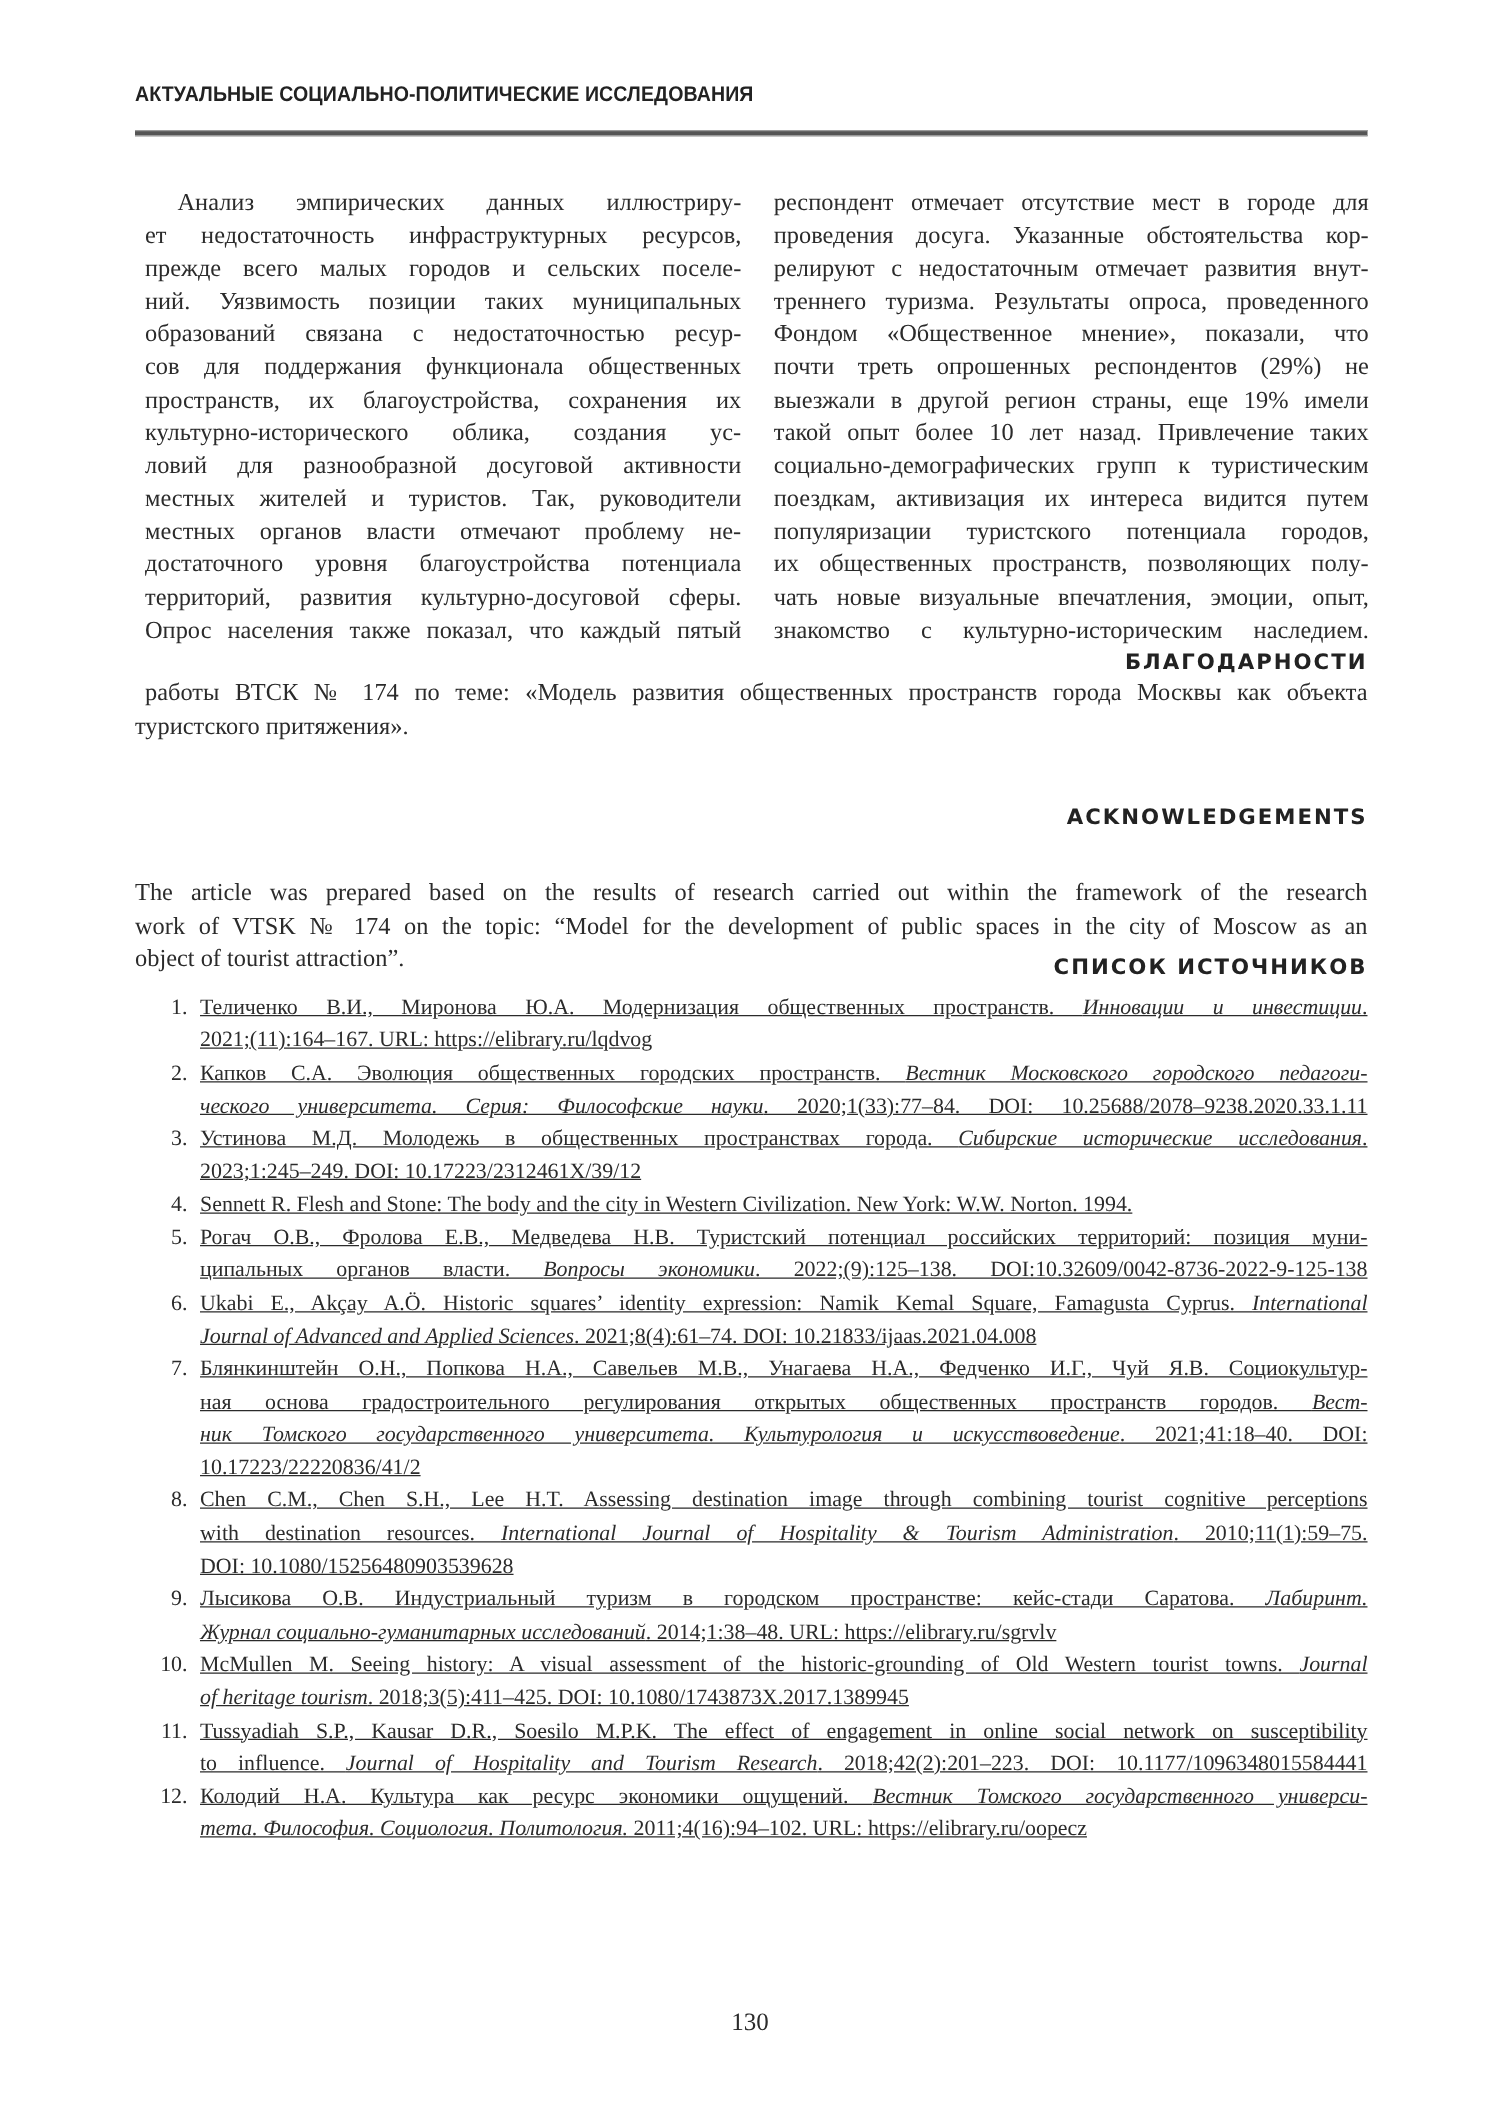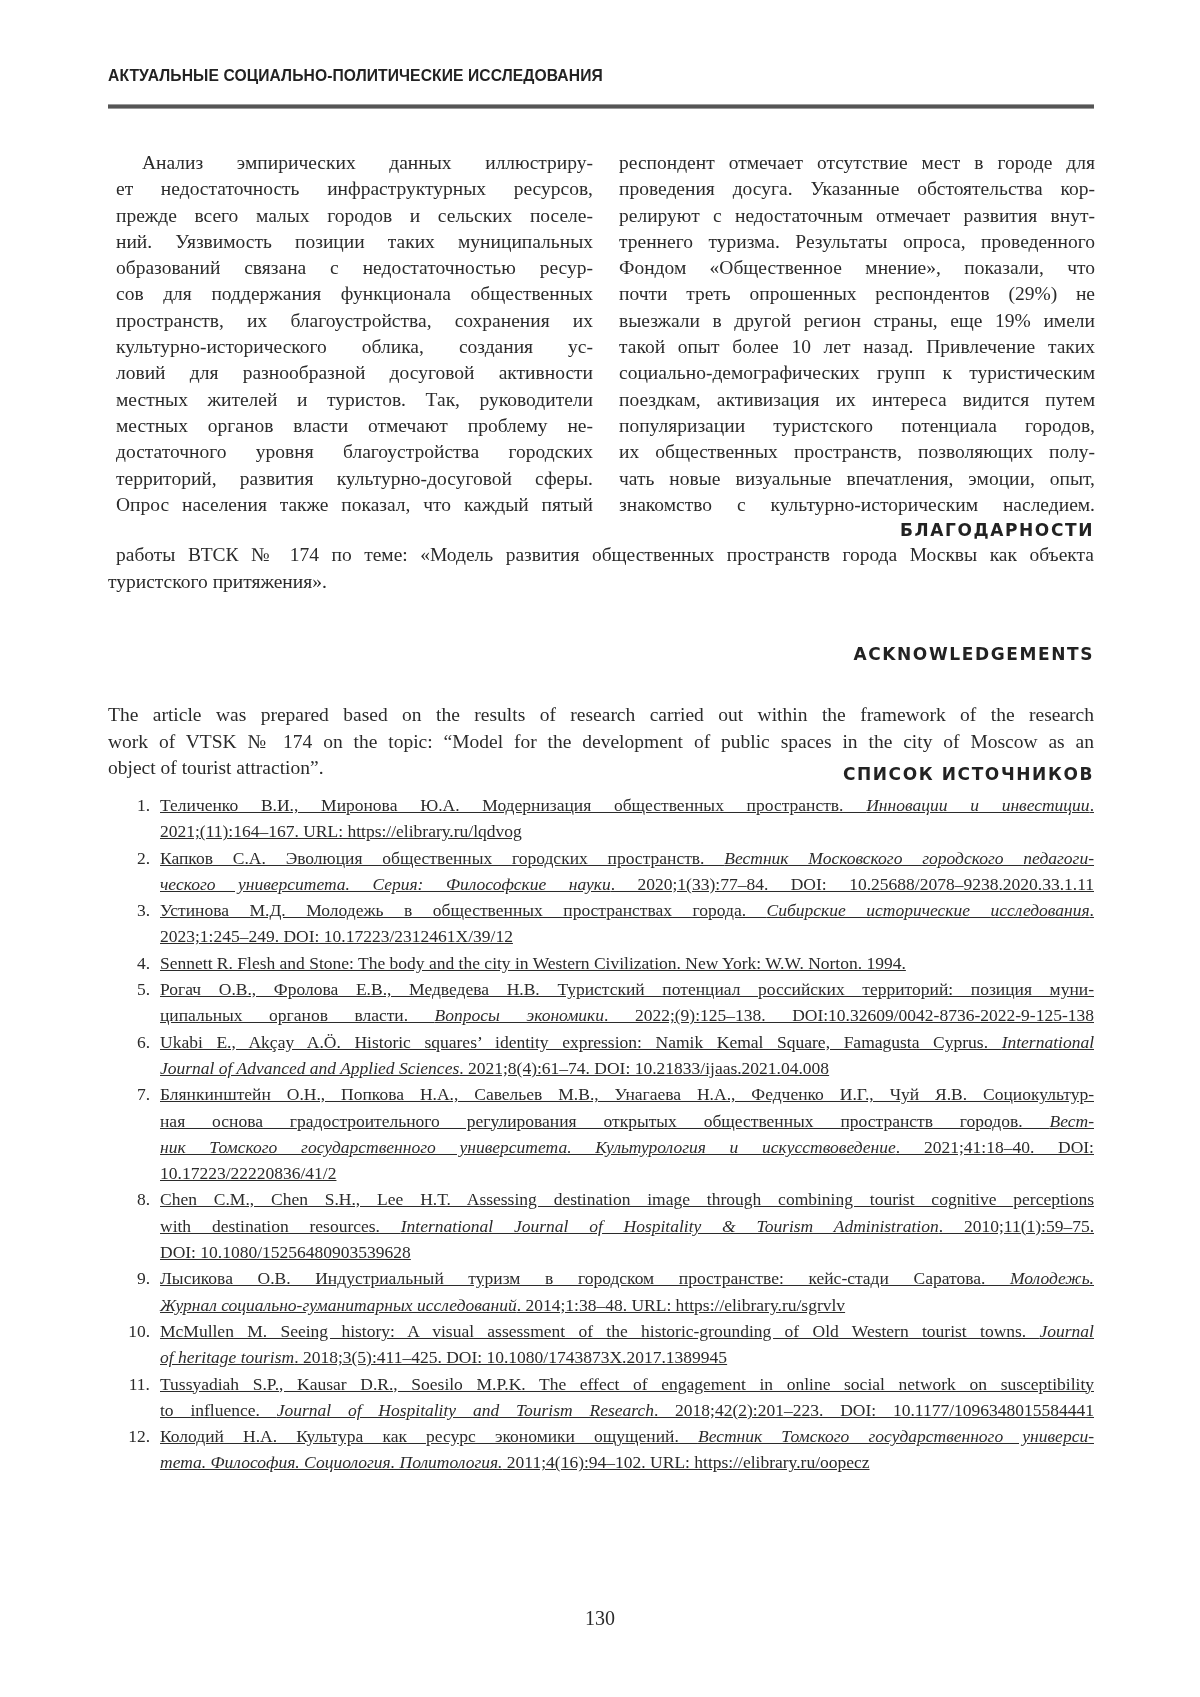--- a/index.html
+++ b/index.html
@@ -64,21 +64,21 @@
     <span class="line">ет недостаточность инфраструктурных ресурсов,</span>
     <span class="line">прежде всего малых городов и сельских поселе-</span>
     <span class="line">ний. Уязвимость позиции таких муниципальных</span>
     <span class="line">образований связана с недостаточностью ресур-</span>
     <span class="line">сов для поддержания функционала общественных</span>
     <span class="line">пространств, их благоустройства, сохранения их</span>
     <span class="line">культурно-исторического облика, создания ус-</span>
     <span class="line">ловий для разнообразной досуговой активности</span>
     <span class="line">местных жителей и туристов. Так, руководители</span>
     <span class="line">местных органов власти отмечают проблему не-</span>
-    <span class="line">достаточного уровня благоустройства городских</span>
+    <span class="line">достаточного уровня благоустройства потенциала</span>
     <span class="line">территорий, развития культурно-досуговой сферы.</span>
     <span class="line">Опрос населения также показал, что каждый пятый</span>
   </div>
 
   <div class="col col-right">
     <span class="line">респондент отмечает отсутствие мест в городе для</span>
     <span class="line">проведения досуга. Указанные обстоятельства кор-</span>
     <span class="line">релируют с недостаточным отмечает развития внут-</span>
     <span class="line">треннего туризма. Результаты опроса, проведенного</span>
     <span class="line">Фондом «Общественное мнение», показали, что</span>
@@ -155,21 +155,21 @@
 
     <div class="ref">
       <span class="ref-num">8.</span>
       <span class="line">Chen C.M., Chen S.H., Lee H.T. Assessing destination image through combining tourist cognitive perceptions</span>
       <span class="line"><span>with destination resources. </span><i>International Journal of Hospitality &amp; Tourism Administration</i><span>. 2010;11(1):59–75.</span></span>
       <span class="line end">DOI: 10.1080/15256480903539628</span>
     </div>
 
     <div class="ref">
       <span class="ref-num">9.</span>
-      <span class="line"><span>Лысикова О.В. Индустриальный туризм в городском пространстве: кейс-стади Саратова. </span><i>Молодежь.</i></span>
+      <span class="line"><span>Лысикова О.В. Индустриальный туризм в городском пространстве: кейс-стади Саратова. </span><i>Лабиринт.</i></span>
       <span class="line end"><i>Журнал социально-гуманитарных исследований</i><span>. 2014;1:38–48. URL: https://elibrary.ru/sgrvlv</span></span>
     </div>
 
     <div class="ref">
       <span class="ref-num">10.</span>
       <span class="line"><span>McMullen M. Seeing history: A visual assessment of the historic-grounding of Old Western tourist towns. </span><i>Journal</i></span>
       <span class="line end"><i>of heritage tourism</i><span>. 2018;3(5):411–425. DOI: 10.1080/1743873X.2017.1389945</span></span>
     </div>
 
     <div class="ref">

